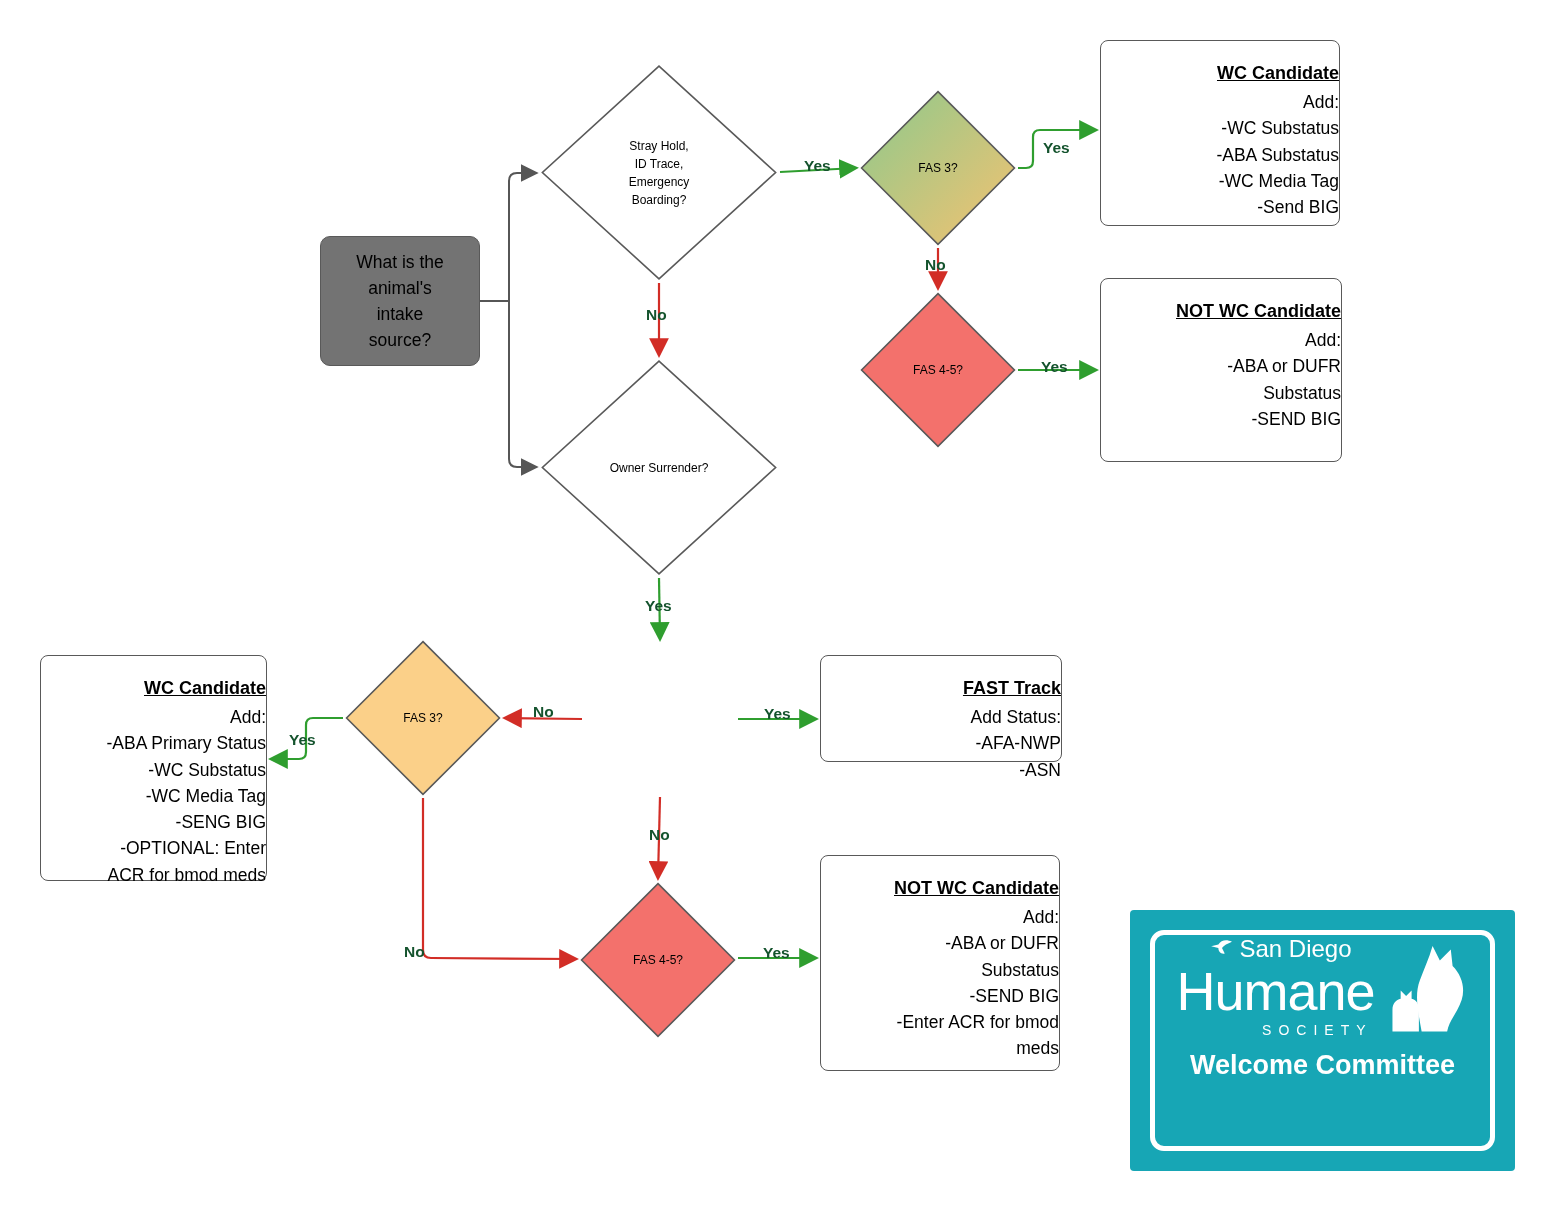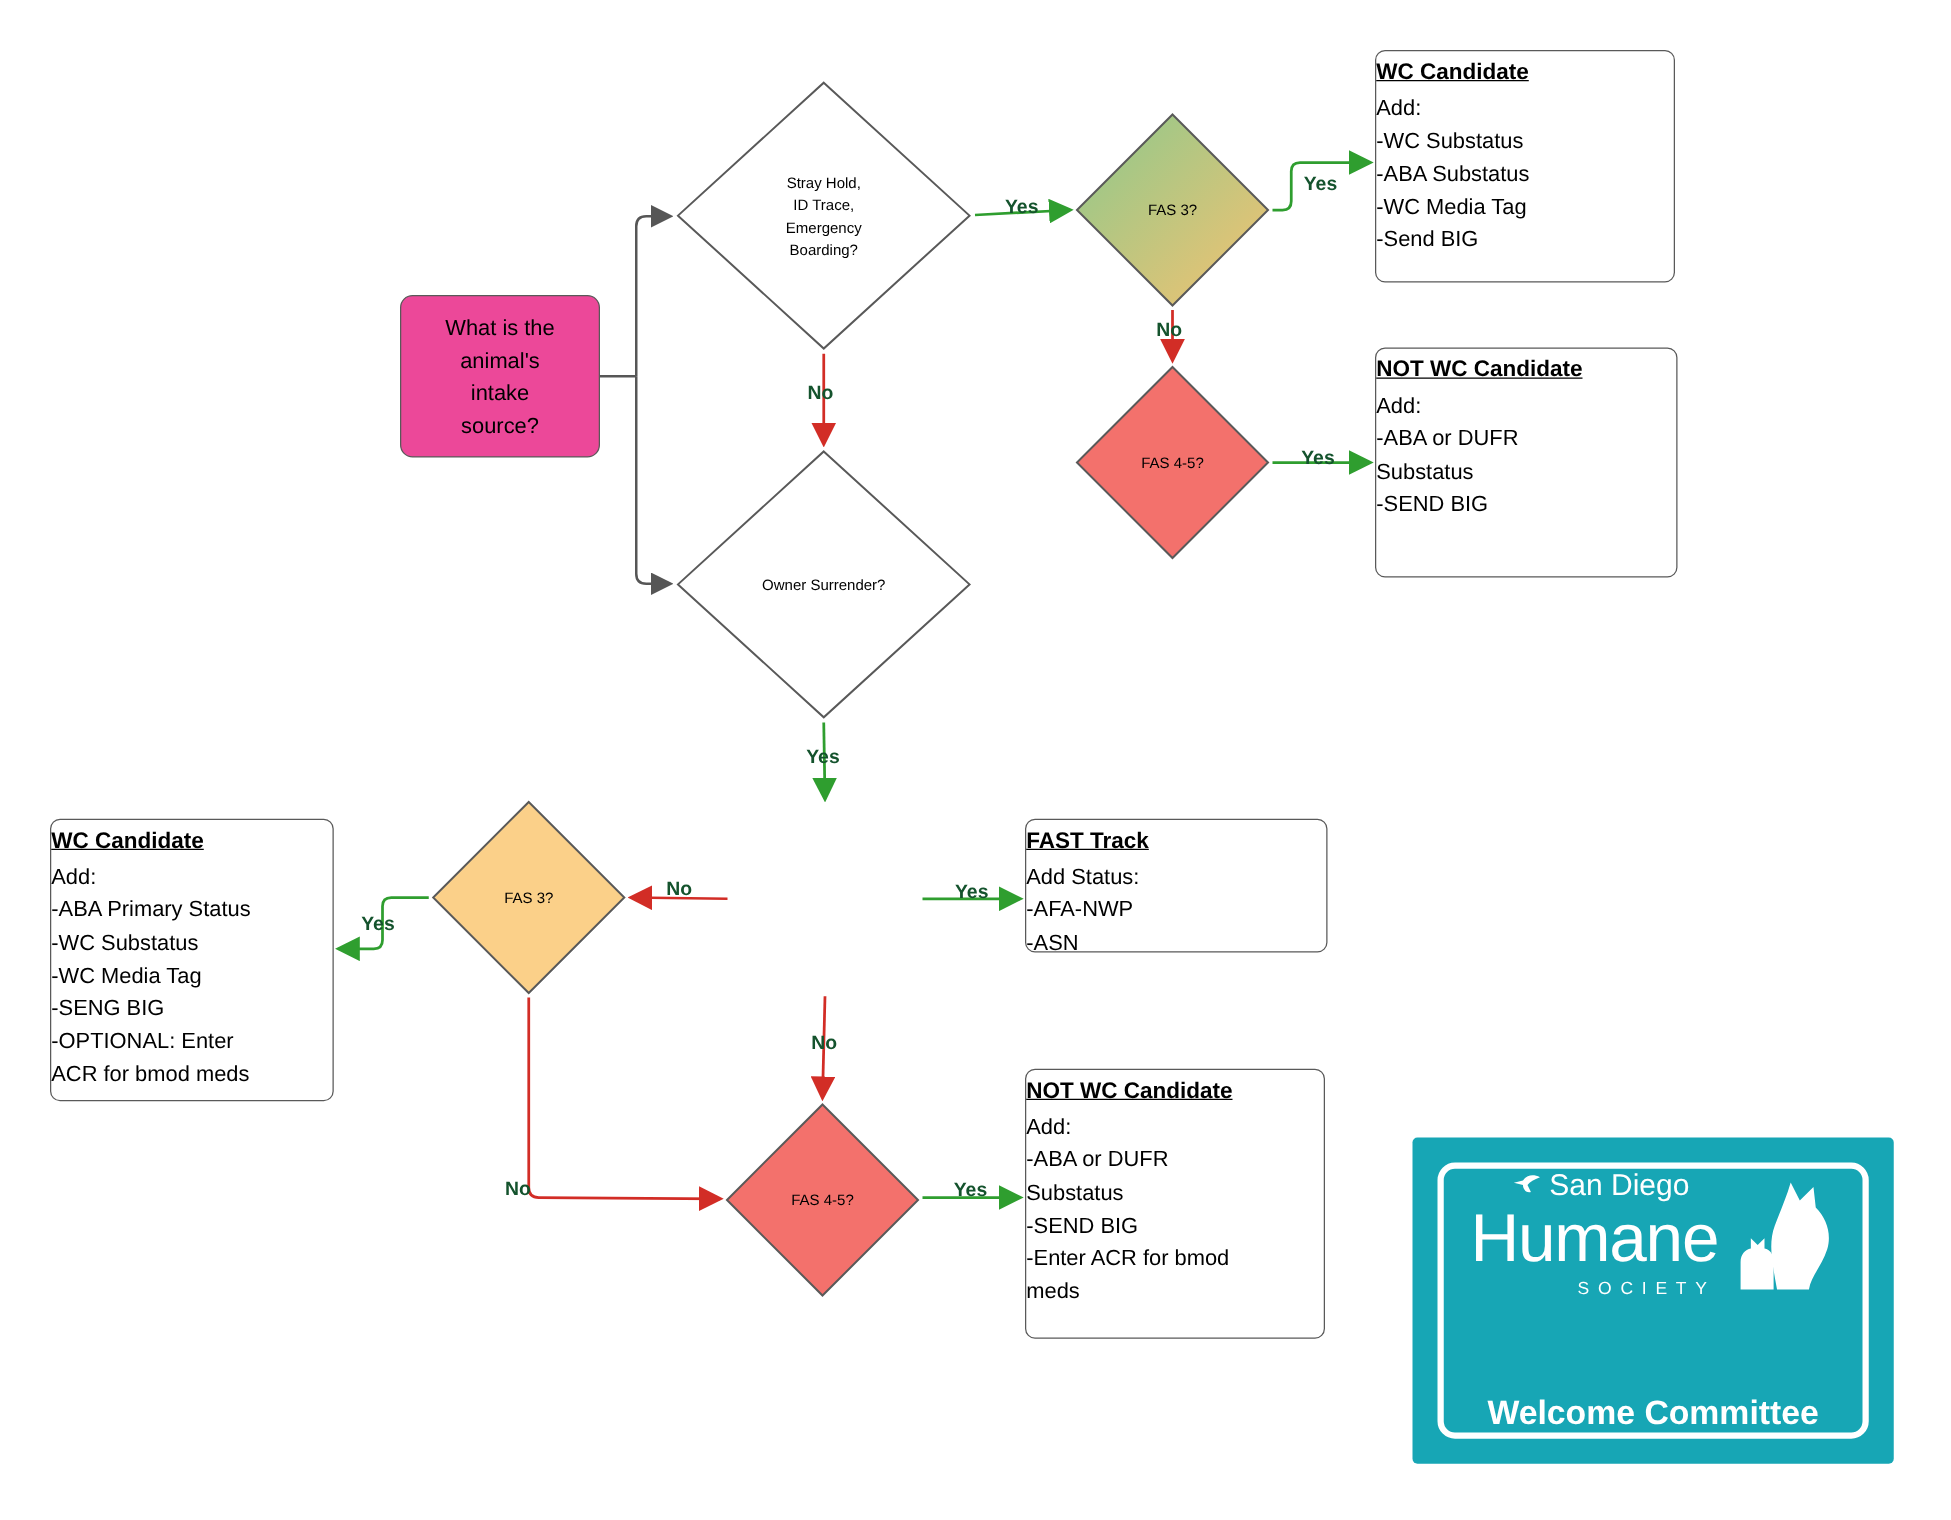--- a/index.html
+++ b/index.html
@@ -8,50 +8,50 @@
 
   .connectors { position: absolute; left: 0; top: 0; width: 100%; height: 100%; }
   .edge { fill: none; }
   .edge.gray  { stroke: #565656; stroke-width: 2;   marker-end: url(#mk-gray); }
   .edge.green { stroke: #2f9e2f; stroke-width: 2.2; marker-end: url(#mk-green); }
   .edge.red   { stroke: #d22d26; stroke-width: 2.2; marker-end: url(#mk-red); }
   .edge.nomark { marker-end: none; }
 
   .start-box {
     position: absolute; left: 320px; top: 236px; width: 160px; height: 130px;
-    background: #ec4899; border: 1.5px solid #595959; border-radius: 10px;
+    background: #737373; border: 1.5px solid #595959; border-radius: 10px;
     display: flex; align-items: center; justify-content: center; text-align: center;
     font-size: 17.5px; line-height: 1.5; white-space: pre-line;
   }
 
   .diamond { position: absolute; }
   .diamond .dshape { position: absolute; left: 0; top: 0; width: 100%; height: 100%; }
   .diamond .dtext {
     position: absolute; left: 0; top: 0; right: 0; bottom: 0;
     display: flex; align-items: center; justify-content: center;
     text-align: center; font-size: 12px; line-height: 1.5; white-space: pre-line;
   }
 
   .info-box {
     position: absolute; background: #ffffff; border: 1.5px solid #595959; border-radius: 8px;
-    text-align: left; padding-top: 3px; font-size: 17.5px; line-height: 1.5;
+    text-align: right; padding-top: 19px; font-size: 17.5px; line-height: 1.5;
   }
   .box-title { font-weight: bold; text-decoration: underline; font-size: 18px; margin-bottom: 2px; }
   .box-body { white-space: pre-line; }
 
   .edge-label { position: absolute; font-weight: bold; font-size: 15.5px; color: #14532d; }
 
   .logo {
     position: absolute; left: 1130px; top: 910px; width: 385px; height: 261px;
     background: #17a6b5; border-radius: 4px;
   }
   .logo-inner {
     position: absolute; left: 20px; top: 20px; right: 20px; bottom: 20px;
     border: 5px solid #ffffff; border-radius: 14px;
-    display: flex; flex-direction: column; align-items: center; justify-content: space-between;
+    display: flex; flex-direction: column; align-items: center; justify-content: flex-start;
     color: #ffffff;
   }
   .logo-row { display: flex; align-items: center; gap: 12px; }
   .logo-textblock { display: flex; flex-direction: column; }
   .logo-top { display: flex; align-items: center; gap: 5px; font-size: 24px; margin-left: 34px; }
   .logo-main { font-size: 54px; font-weight: normal; line-height: 1.05; letter-spacing: -1px; }
   .logo-sub { font-size: 14px; letter-spacing: 7px; text-align: right; margin-top: 2px; margin-right: 2px; }
   .logo-caption { font-size: 27px; font-weight: bold; margin-top: 12px; }
 </style>
 </head>

